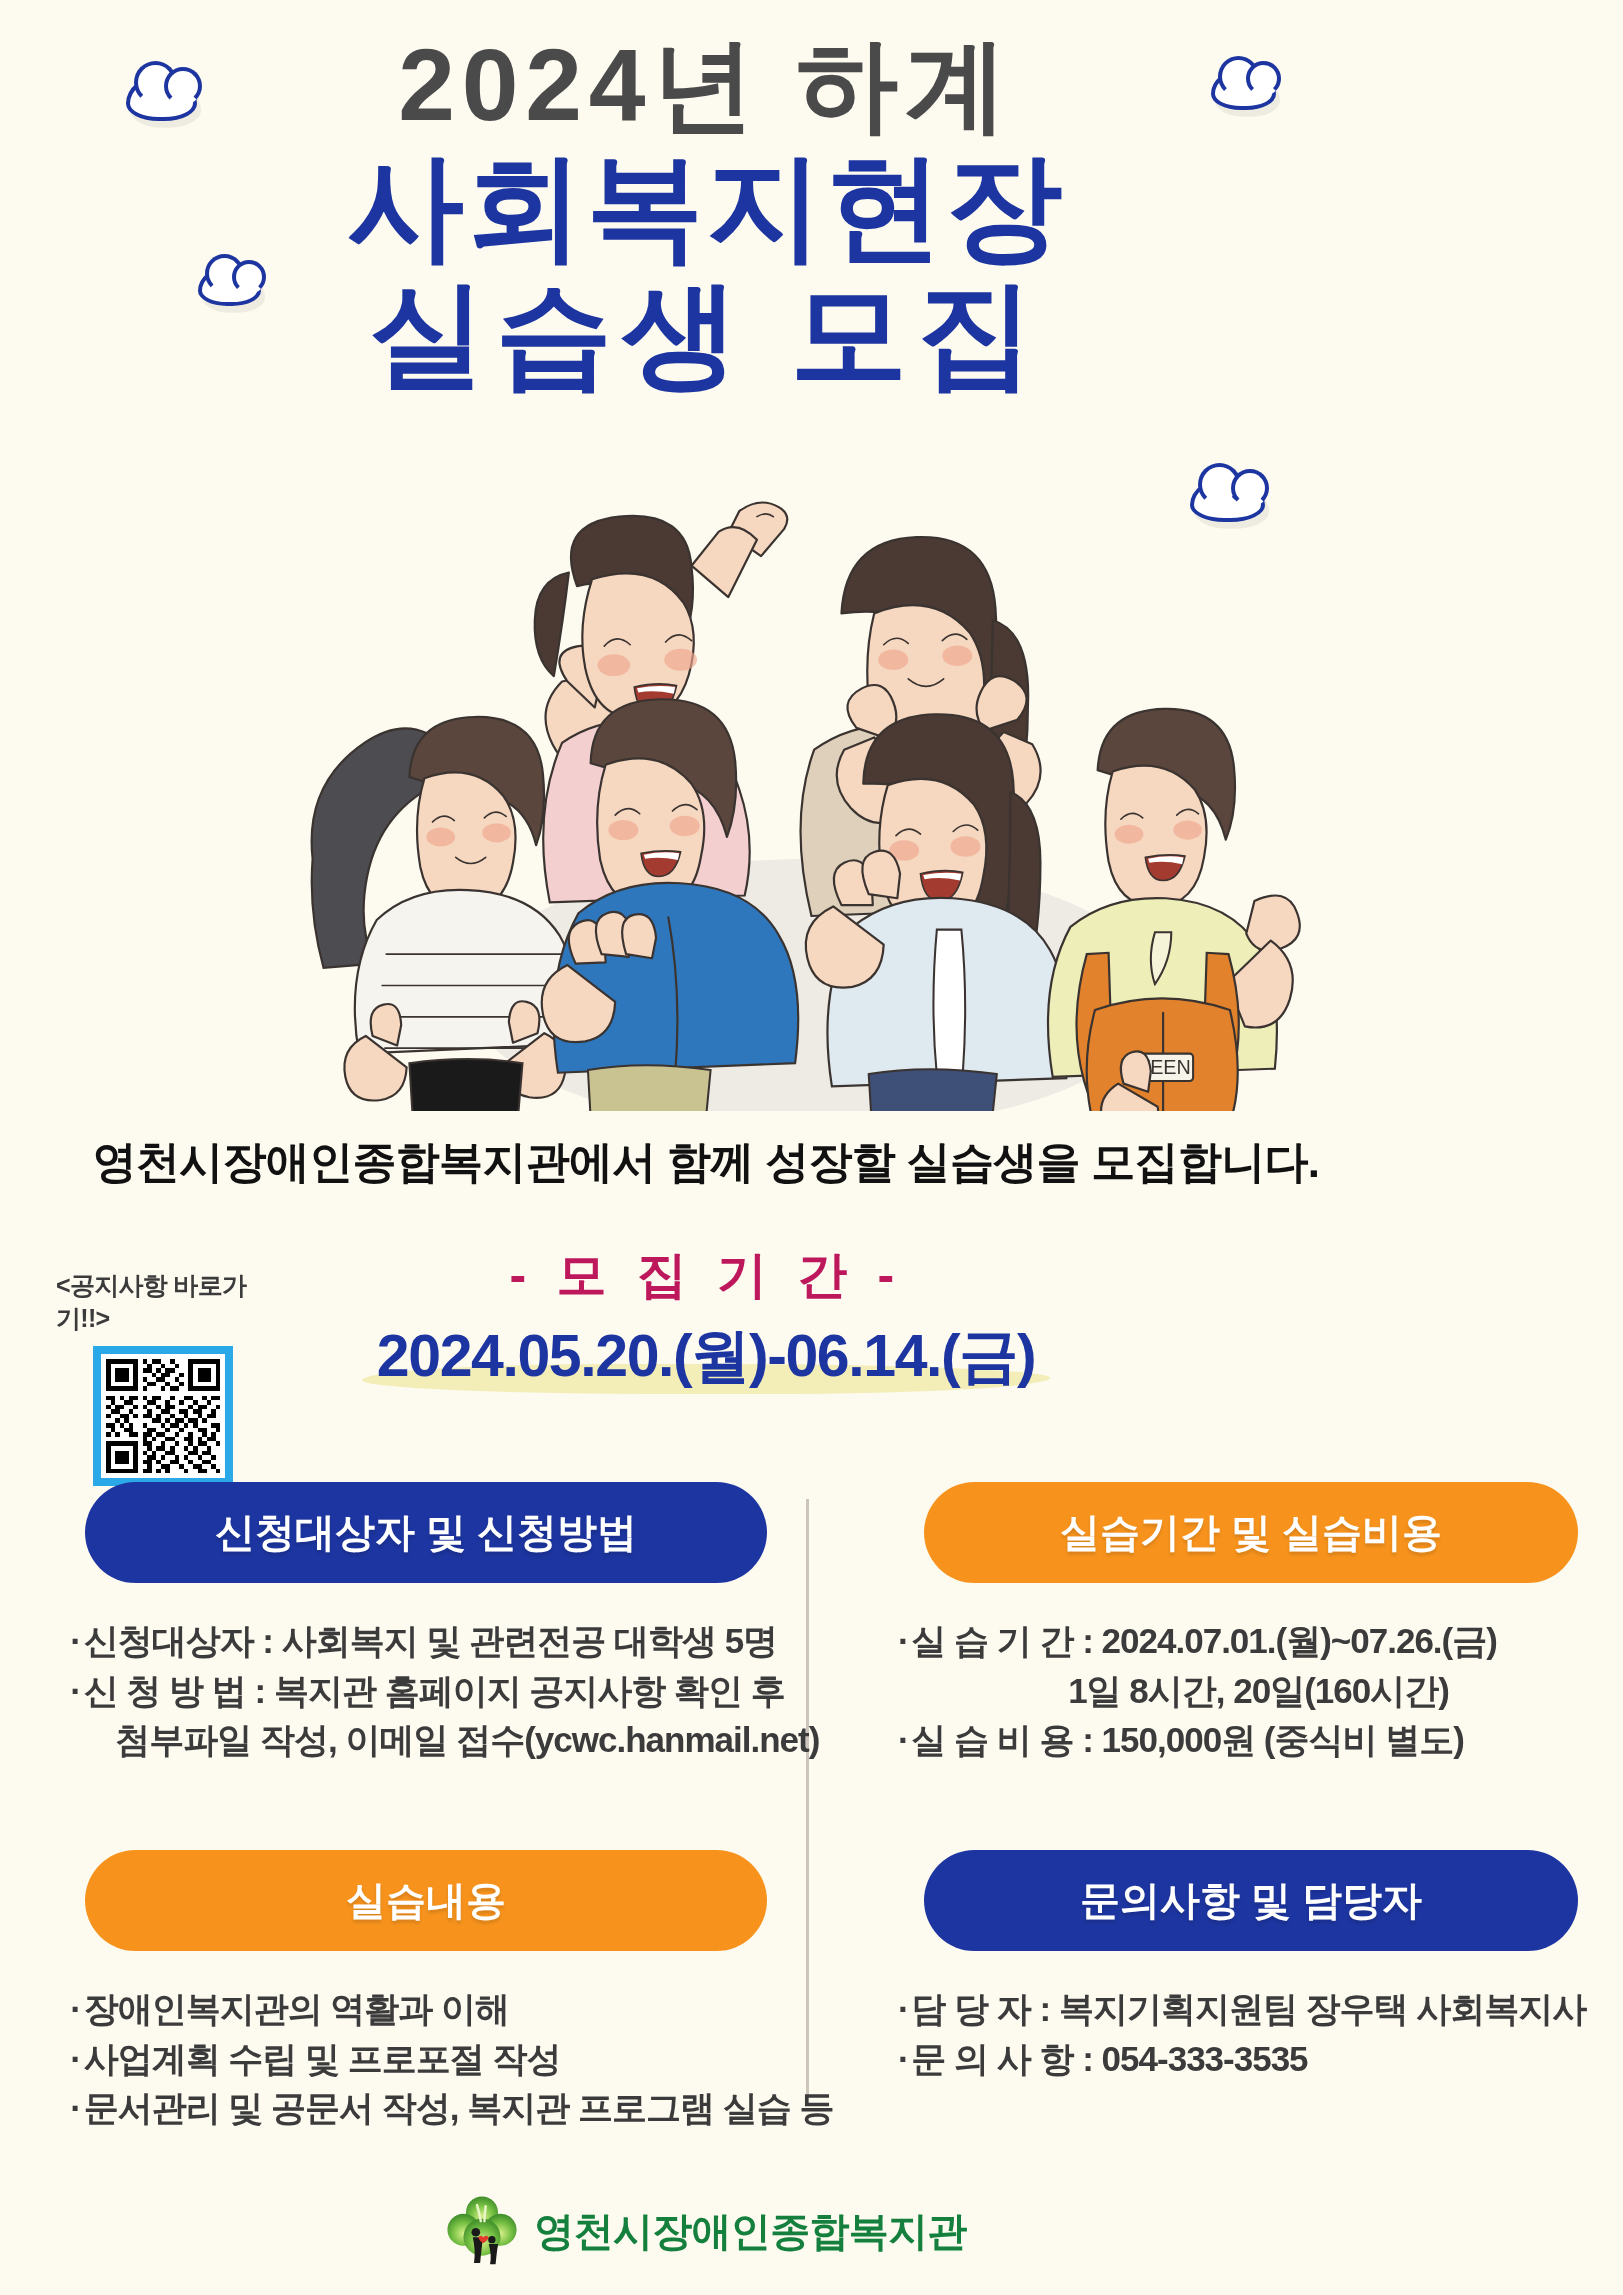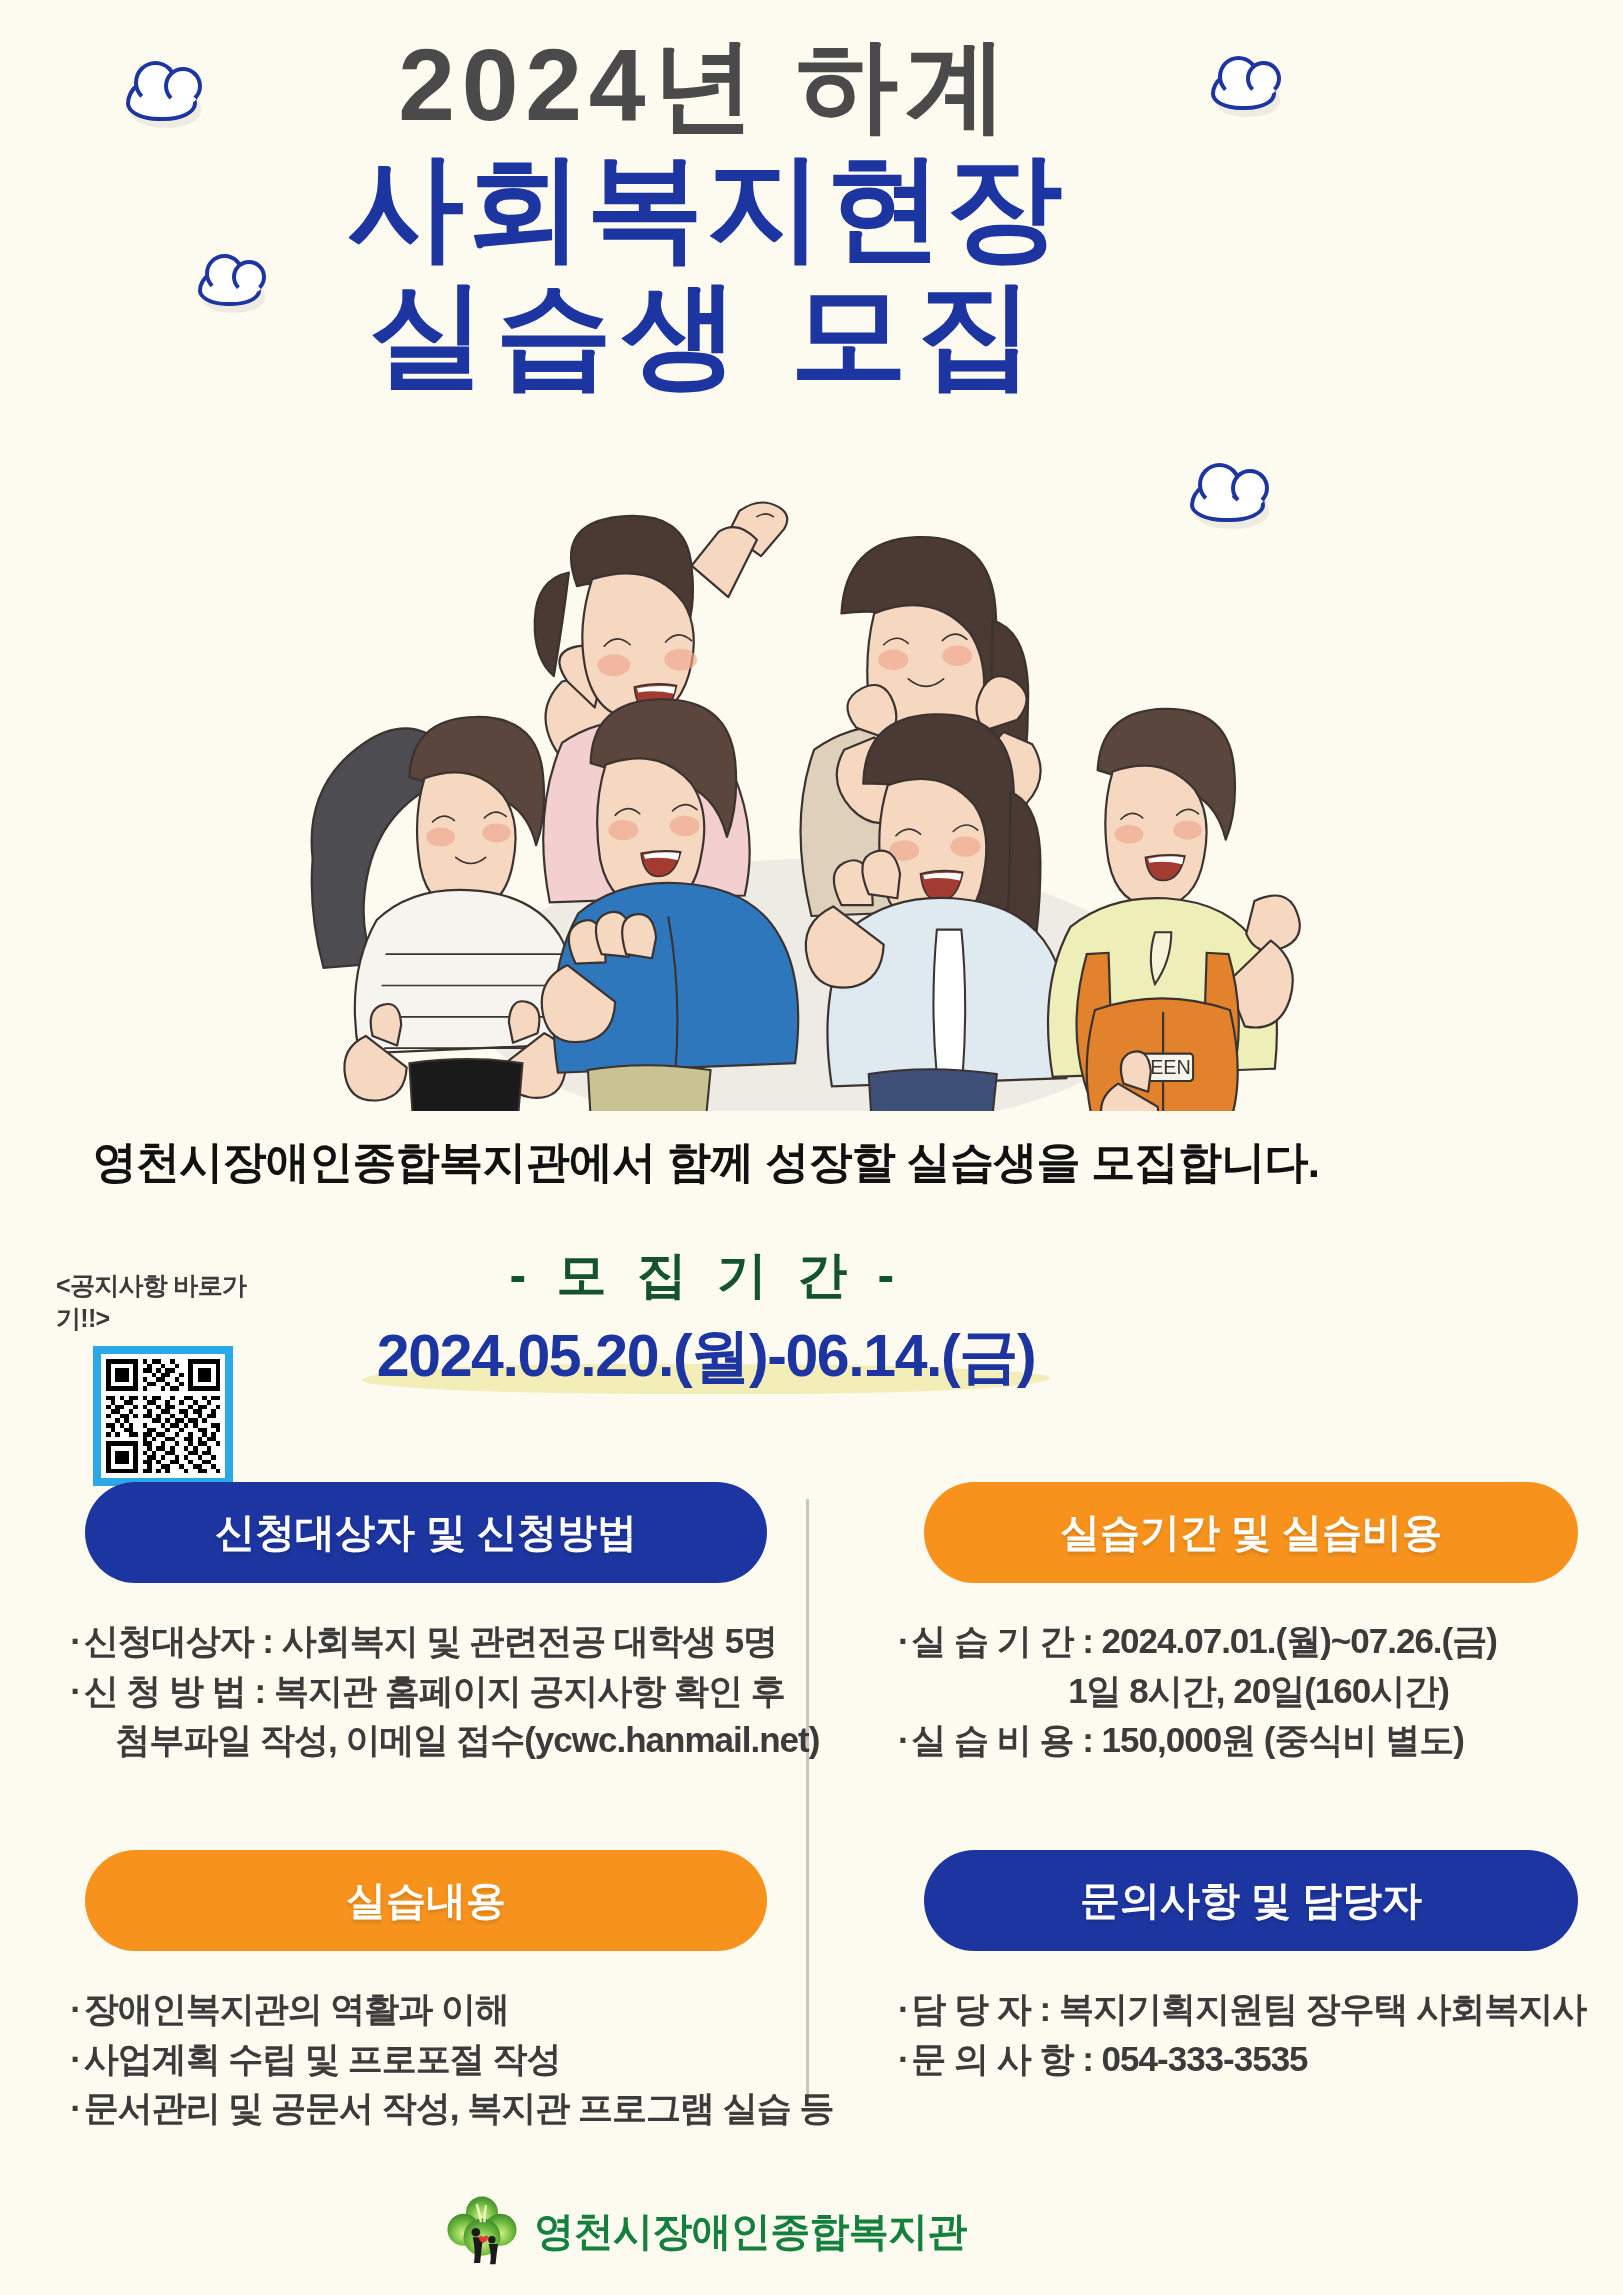--- a/index.html
+++ b/index.html
@@ -89,21 +89,21 @@
     letter-spacing: -0.7px;
   }
 
   
   .period-label {
     position: absolute;
     top: 1242px; left: 0; right: 0;
     text-align: center;
     font-size: 50px;
     font-weight: 900;
-    color: #14532d;
+    color: #be185d;
     letter-spacing: 8.2px;
   }
   .period-date-wrap {
     position: absolute;
     top: 1317px; left: 0; right: 0;
     text-align: center;
   }
   .period-date {
     display: inline-block;
     position: relative;

